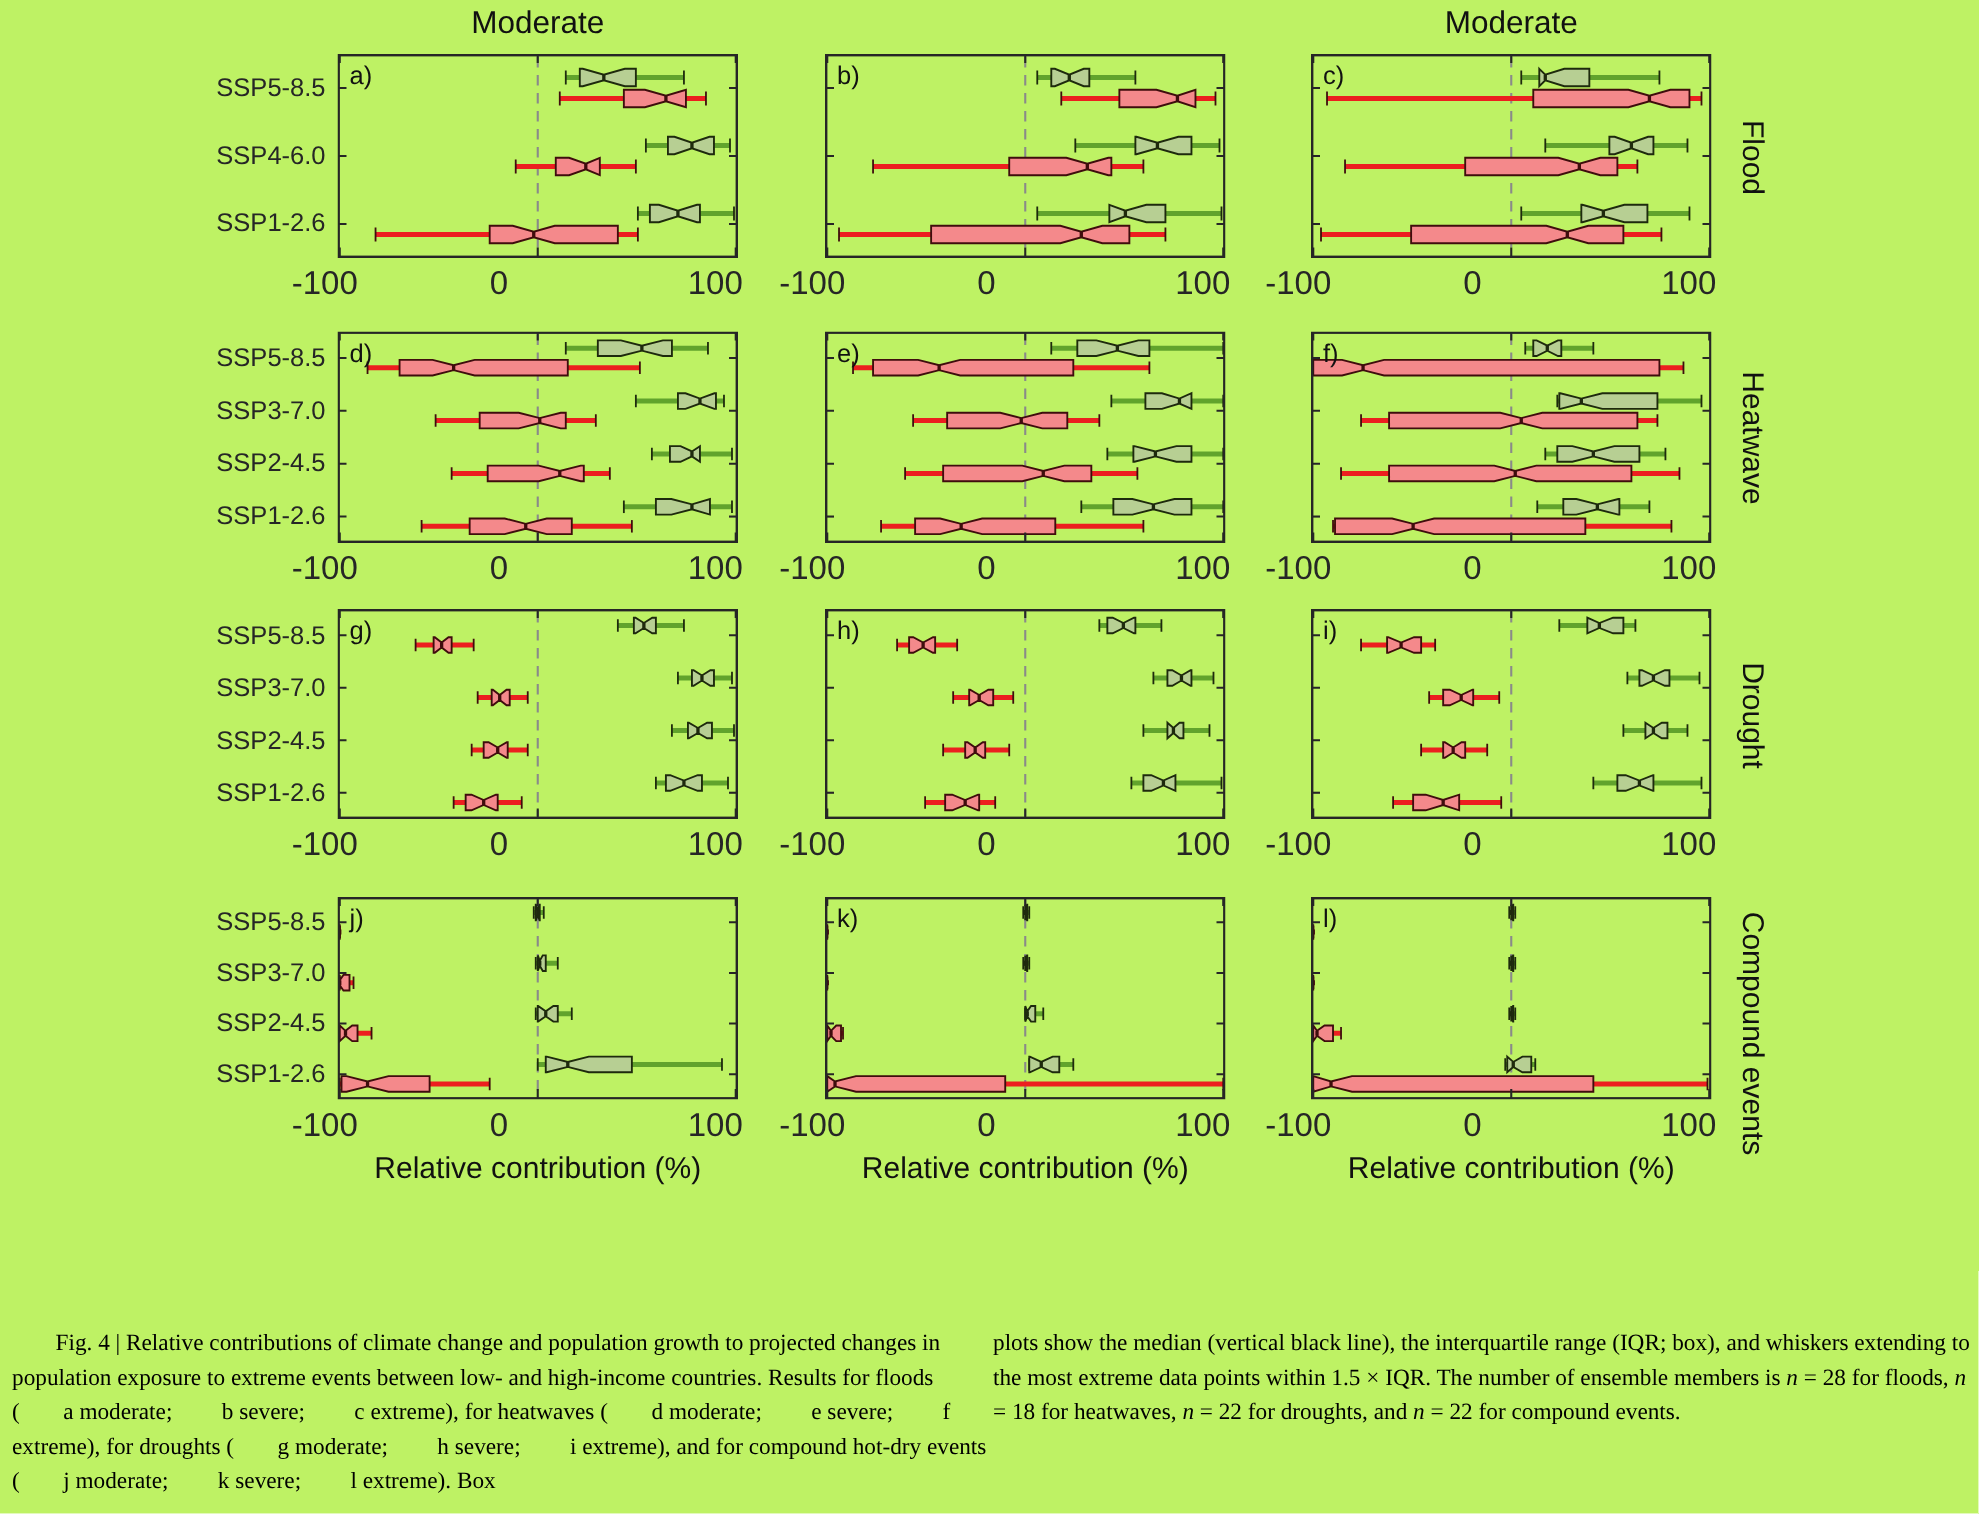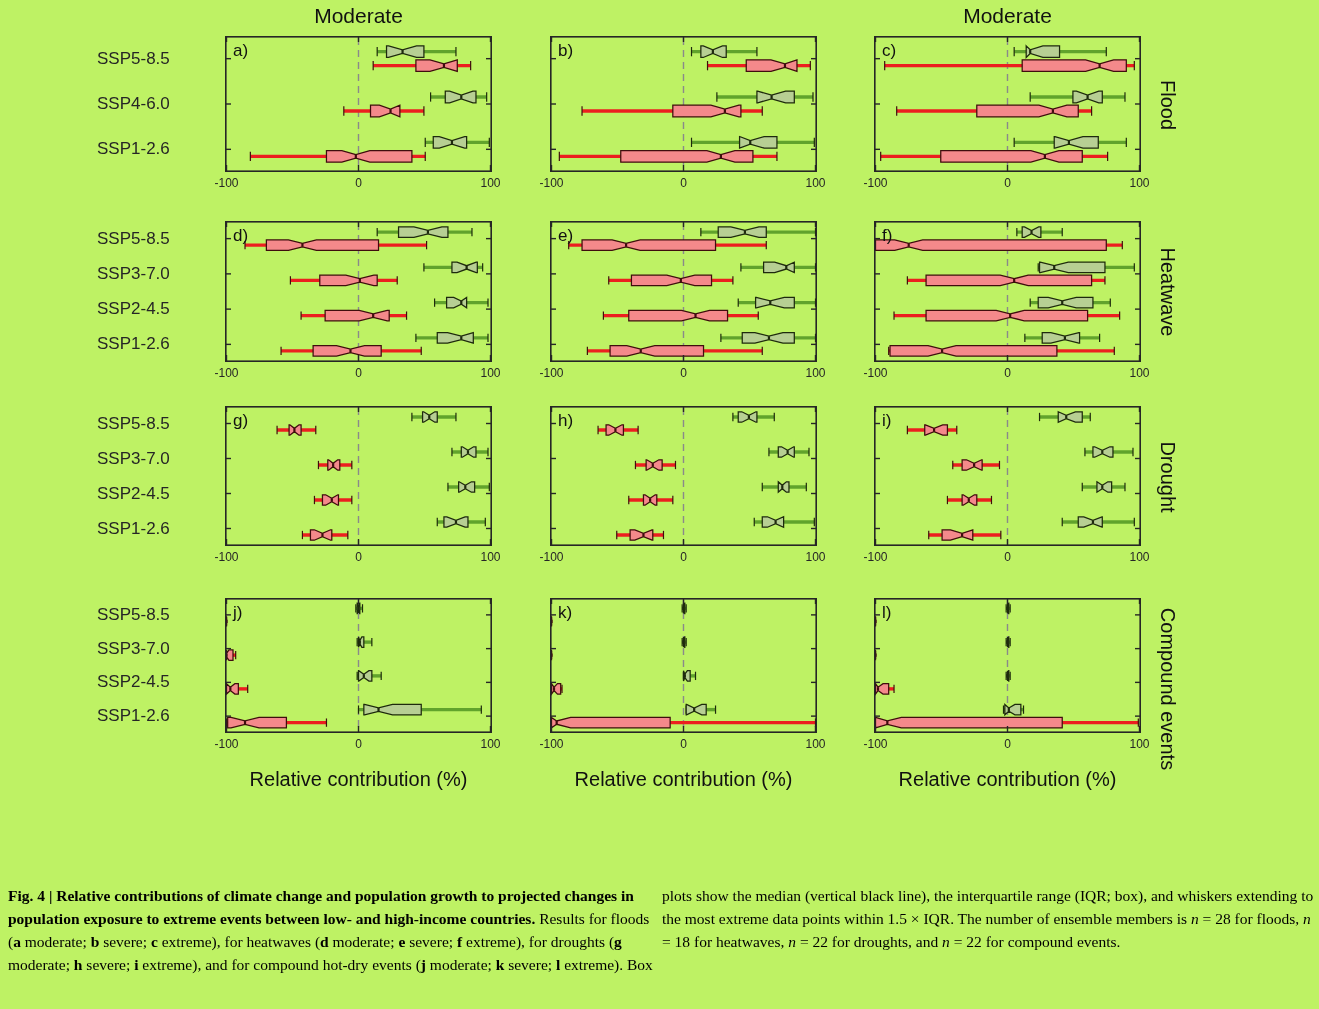--- a/index.html
+++ b/index.html
@@ -6,32 +6,32 @@
   #canvas{position:relative;width:1319px;height:1009px;background:#bef264;overflow:hidden;
           font-family:"Liberation Sans","DejaVu Sans",sans-serif;color:#1a1a1a;}
   .abs{position:absolute;}
   .col-title{top:4px;width:267px;height:26px;text-align:center;font-size:21px;color:#111;}
   .ct0{left:225px;} .ct1{left:550px;} .ct2{left:874px;}
   .row-label{width:220px;height:26px;display:flex;align-items:center;justify-content:center;
              font-size:20px;color:#111;transform:rotate(90deg);}
   .rl0{left:1058px;top:92px;} .rl1{left:1058px;top:279px;} .rl2{left:1058px;top:464px;} .rl3{left:1058px;top:676px;}
   .x-axis-label{width:267px;text-align:center;font-size:20px;color:#111;top:768px;}
   .xl0{left:225px;} .xl1{left:550px;} .xl2{left:874px;}
-  .tick-label{width:64px;text-align:center;font-size:12px;color:#262626;}
-  .y-label{width:120px;font-size:17px;color:#262626;}
+  .tick-label{width:64px;text-align:left;font-size:22px;color:#262626;}
+  .y-label{width:120px;text-align:right;font-size:17px;color:#262626;}
   .panel-letter{font-size:17px;color:#111;}
   #legend{left:0;top:824px;width:1319px;height:32px;display:flex;align-items:center;justify-content:center;}
   .swatch{width:60px;height:22px;border:1.6px solid #1a1a1a;margin-right:6px;}
   .legend-label{font-size:21px;color:#111;}
   .legend-gap{width:28px;}
   #caption-left,#caption-right{top:884px;font-family:"Liberation Serif","DejaVu Serif",serif;
       font-size:15.5px;line-height:23px;color:#000;text-align:left;}
   #caption-left{left:8px;width:650px;}
   #caption-right{left:662px;width:656px;}
-  .seg-b{font-weight:bold;} .seg-i{font-style:italic;}
+  .seg-b{font-weight:normal;margin-left:29px;} .seg-i{font-style:italic;}
 </style>
 </head>
 <body>
 
 <div id="canvas">
 
   <div class="abs col-title ct0">Moderate</div>
   <div class="abs col-title ct2">Moderate</div>
 
   <div id="panels">

